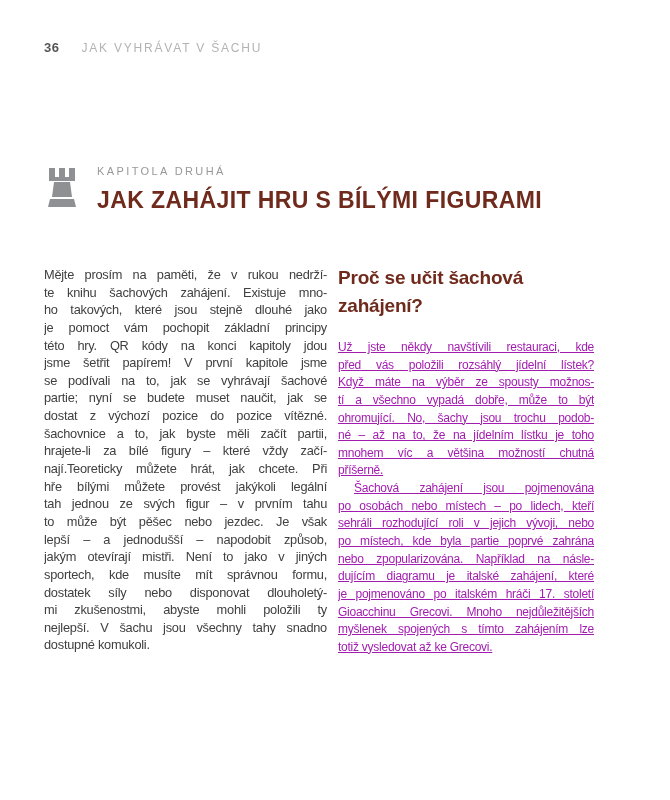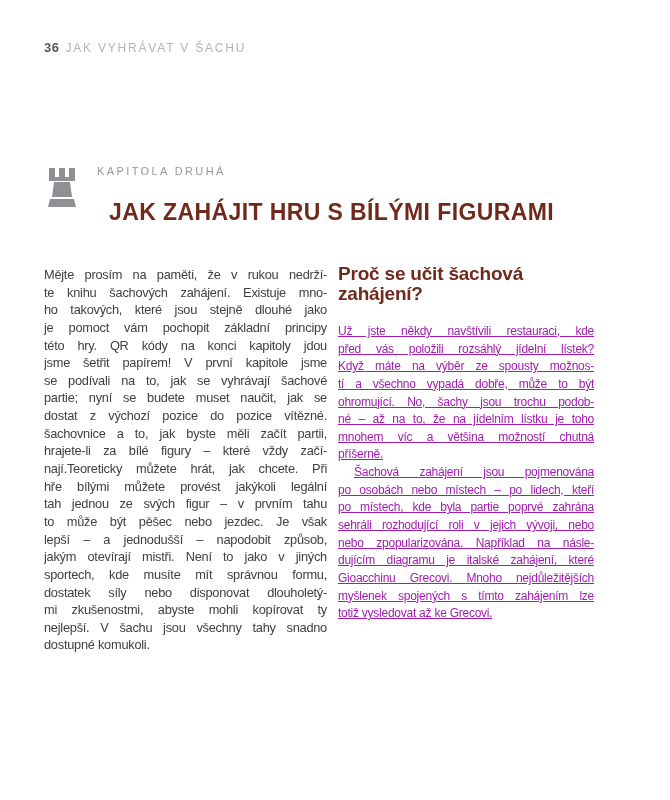--- a/index.html
+++ b/index.html
@@ -6,21 +6,21 @@
   .page{
     position:relative;
     width:670px;height:800px;
     background:#ffffff;
     font-family:"Liberation Sans","DejaVu Sans",sans-serif;
     overflow:hidden;
   }
   
   .running-header{
     position:absolute;left:44px;top:40px;
-    display:flex;align-items:flex-end;gap:6px;
+    display:flex;align-items:flex-end;gap:22px;
   }
   .page-number{
     font-size:13px;font-weight:bold;color:#57575a;letter-spacing:.5px;
   }
   .running-title{
     font-size:12px;color:#b3b3b3;letter-spacing:1.8px;
   }
   
   .chapter-icon{
     position:absolute;left:47px;top:168px;width:30px;height:42px;
@@ -36,21 +36,21 @@
   }
   
   .col-left{
     position:absolute;left:44px;top:266px;width:283px;
     font-size:12.8px;letter-spacing:-0.25px;color:#404040;
   }
   .col-right{
     position:absolute;left:338px;top:264px;width:256px;
   }
   .col-right-heading{
-    font-size:19px;line-height:20px;font-weight:bold;color:#6f2a1c;
+    font-size:19px;line-height:28px;font-weight:bold;color:#6f2a1c;
     margin:0 0 19px 0;letter-spacing:-0.2px;
   }
   .col-right-body{
     font-size:12px;letter-spacing:-0.25px;color:#a21caf;text-decoration:underline;
   }
   .jline{
     text-align:justify;
     text-align-last:justify;
     line-height:17.65px;height:17.65px;overflow:hidden;
     white-space:normal;
@@ -73,21 +73,21 @@
       <rect x="2" y="0" width="6" height="11"></rect>
       <rect x="12" y="0" width="6" height="11"></rect>
       <rect x="22" y="0" width="6" height="11"></rect>
       <rect x="2" y="9" width="26" height="4"></rect>
       <polygon points="7,14 23,14 25,29 5,29"></polygon>
       <polygon points="3,31 27,31 29,39 1,39"></polygon>
     </g>
   </svg>
 
   <div class="chapter-kicker">KAPITOLA DRUHÁ</div>
-  <h1 class="chapter-title" style="margin:12px">JAK ZAHÁJIT HRU S BÍLÝMI FIGURAMI</h1>
+  <h1 class="chapter-title" style="margin:0">JAK ZAHÁJIT HRU S BÍLÝMI FIGURAMI</h1>
 
   <div class="col-left" id="left-col">
       <div class="jline">Mějte prosím na paměti, že v rukou nedrží-</div>
       <div class="jline">te knihu šachových zahájení. Existuje mno-</div>
       <div class="jline">ho takových, které jsou stejně dlouhé jako</div>
       <div class="jline">je pomoct vám pochopit základní principy</div>
       <div class="jline">této hry. QR kódy na konci kapitoly jdou</div>
       <div class="jline">jsme šetřit papírem! V první kapitole jsme</div>
       <div class="jline">se podívali na to, jak se vyhrávají šachové</div>
       <div class="jline">partie; nyní se budete muset naučit, jak se</div>
@@ -95,41 +95,42 @@
       <div class="jline">šachovnice a to, jak byste měli začít partii,</div>
       <div class="jline">hrajete-li za bílé figury – které vždy začí-</div>
       <div class="jline">nají.Teoreticky můžete hrát, jak chcete. Při</div>
       <div class="jline">hře bílými můžete provést jakýkoli legální</div>
       <div class="jline">tah jednou ze svých figur – v prvním tahu</div>
       <div class="jline">to může být pěšec nebo jezdec. Je však</div>
       <div class="jline">lepší – a jednodušší – napodobit způsob,</div>
       <div class="jline">jakým otevírají mistři. Není to jako v jiných</div>
       <div class="jline">sportech, kde musíte mít správnou formu,</div>
       <div class="jline">dostatek síly nebo disponovat dlouholetý-</div>
-      <div class="jline">mi zkušenostmi, abyste mohli kopírovat ty</div>
+      <div class="jline">mi zkušenostmi, abyste mohli položili ty</div>
       <div class="jline">nejlepší. V šachu jsou všechny tahy snadno</div>
       <div class="jline last">dostupné komukoli.</div>
     </div>
 
   <div class="col-right">
     <h2 class="col-right-heading">Proč se učit šachová zahájení?</h2>
     <div class="col-right-body" id="right-col-body">
         <div class="jline">Už jste někdy navštívili restauraci, kde</div>
         <div class="jline">před vás položili rozsáhlý jídelní lístek?</div>
         <div class="jline">Když máte na výběr ze spousty možnos-</div>
         <div class="jline">tí a všechno vypadá dobře, může to být</div>
         <div class="jline">ohromující. No, šachy jsou trochu podob-</div>
         <div class="jline">né – až na to, že na jídelním lístku je toho</div>
         <div class="jline">mnohem víc a většina možností chutná</div>
         <div class="jline last">příšerně.</div>
         <div class="jline indent">Šachová zahájení jsou pojmenována</div>
         <div class="jline">po osobách nebo místech – po lidech, kteří</div>
+        <div class="jline">sehráli rozhodující roli v jejich vývoji, nebo</div>
         <div class="jline">po místech, kde byla partie poprvé zahrána</div>
-        <div class="jline">sehráli rozhodující roli v jejich vývoji, nebo</div>
         <div class="jline">nebo zpopularizována. Například na násle-</div>
         <div class="jline">dujícím diagramu je italské zahájení, které</div>
+        <div class="jline">je pojmenováno po italském hráči 17. století</div>
         <div class="jline">Gioacchinu Grecovi. Mnoho nejdůležitějších</div>
         <div class="jline">myšlenek spojených s tímto zahájením lze</div>
         <div class="jline last">totiž vysledovat až ke Grecovi.</div>
       </div>
   </div>
 
 </div>
 
 </body></html>

